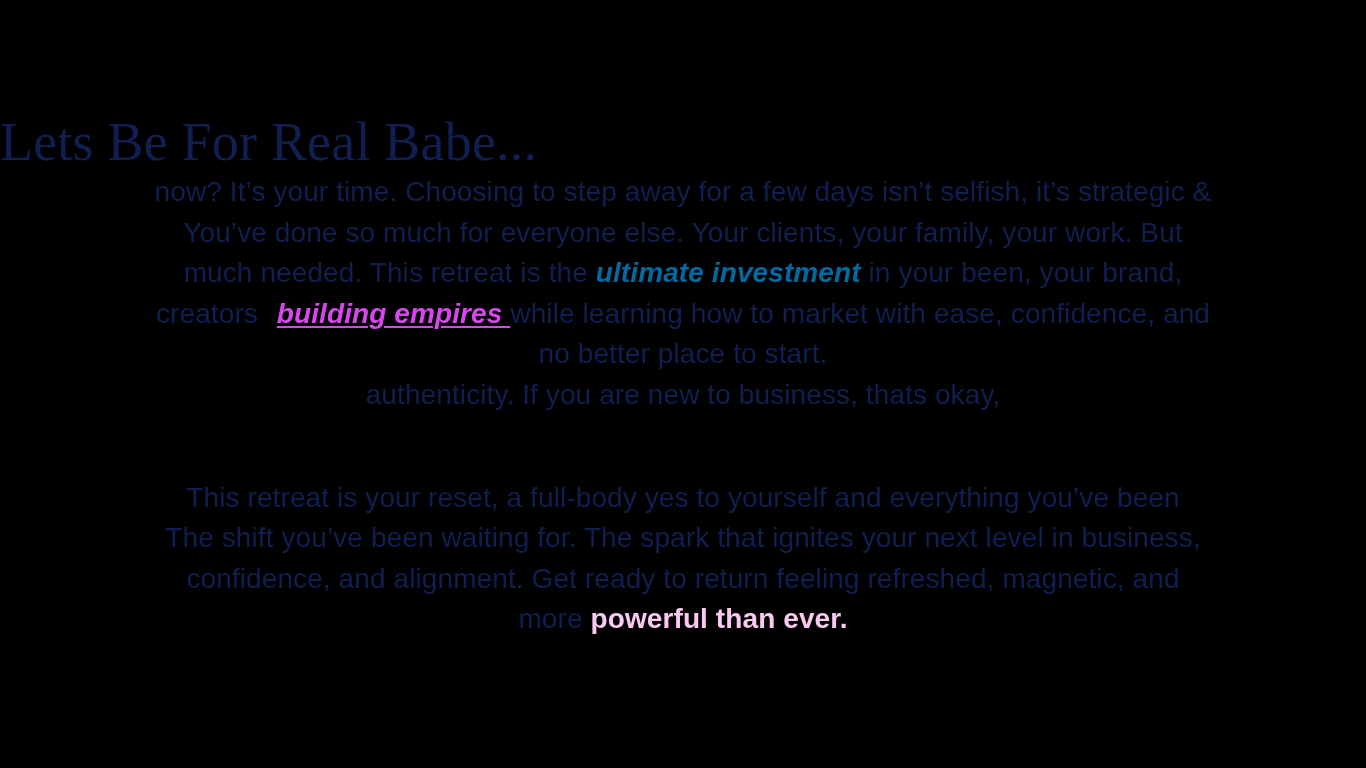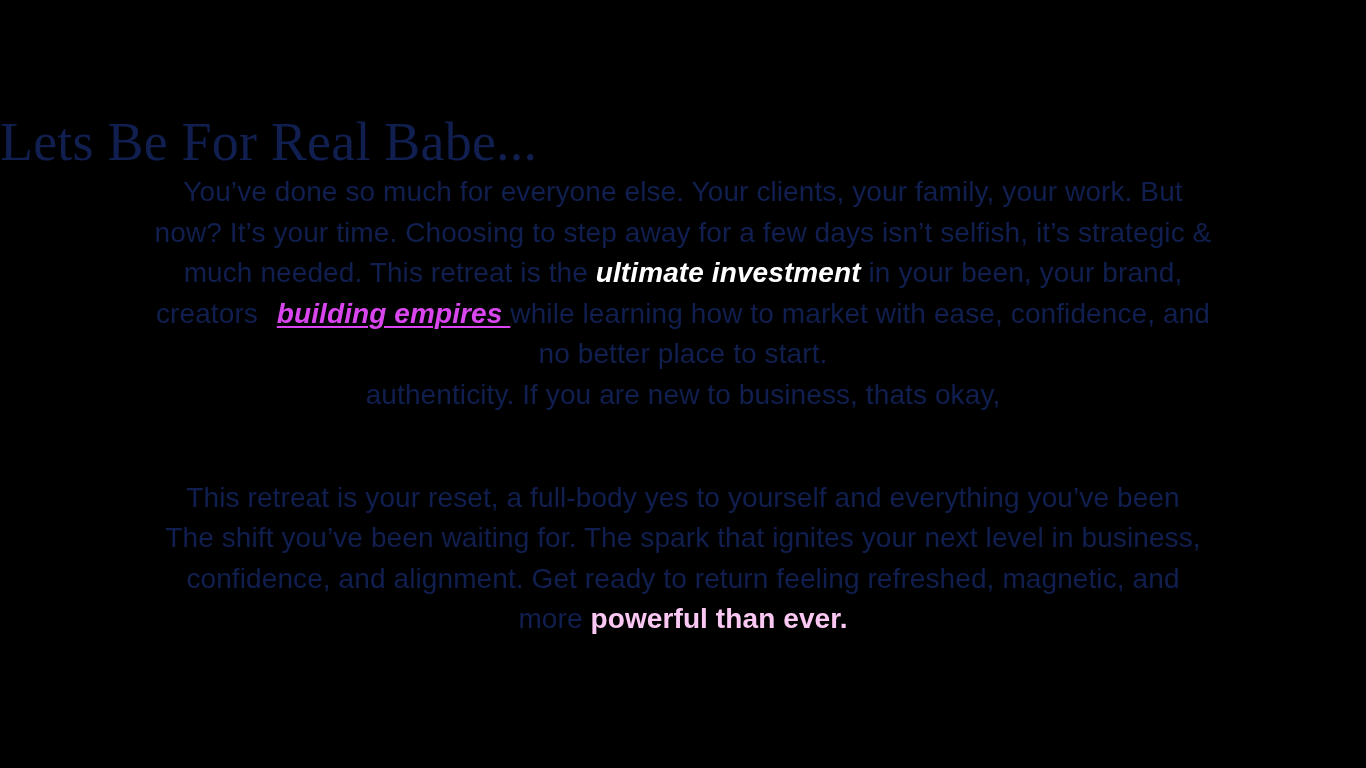--- a/index.html
+++ b/index.html
@@ -58,21 +58,21 @@
 
   
   .ln { display: block; white-space: nowrap; }
 
   
   .hl {
     color: #fac8f2;
     font-weight: 700;
   }
   .hl-i {
-    color: #ffffff;
+    color: #0369a1;
     font-weight: 700;
     font-style: italic;
   }
   .hl-iu {
     color: #d946ef;
     font-weight: 700;
     font-style: italic;
     text-decoration: underline;
     text-decoration-thickness: 2px;
     text-underline-offset: 3px;
@@ -81,22 +81,22 @@
 </style>
 </head>
 <body>
 
 <div class="page">
 
   <h1 class="heading">Lets Be For Real Babe...</h1>
 
   <div class="copy">
     <p class="para">
+        <span class="ln"><span>now? It’s your time. Choosing to step away for a few days isn’t selfish, it’s strategic &amp;</span></span>
         <span class="ln"><span>You’ve done so much for everyone else. Your clients, your family, your work. But</span></span>
-        <span class="ln"><span>now? It’s your time. Choosing to step away for a few days isn’t selfish, it’s strategic &amp;</span></span>
         <span class="ln"><span>much needed. This retreat is the </span><span class="hl-i">ultimate investment</span><span> in your been, your brand,</span></span>
         <span class="ln"><span>creators </span><span class="hl-iu">building empires </span><span>while learning how to market with ease, confidence, and</span></span>
         <span class="ln"><span>no better place to start.</span></span>
         <span class="ln"><span>authenticity. If you are new to business, thats okay,</span></span>
       </p>
     <p class="para">
         <span class="ln"><span>This retreat is your reset, a full-body yes to yourself and everything you’ve been</span></span>
         <span class="ln"><span>The shift you’ve been waiting for. The spark that ignites your next level in business,</span></span>
         <span class="ln"><span>confidence, and alignment. Get ready to return feeling refreshed, magnetic, and</span></span>
         <span class="ln"><span>more </span><span class="hl">powerful than ever.</span></span>

